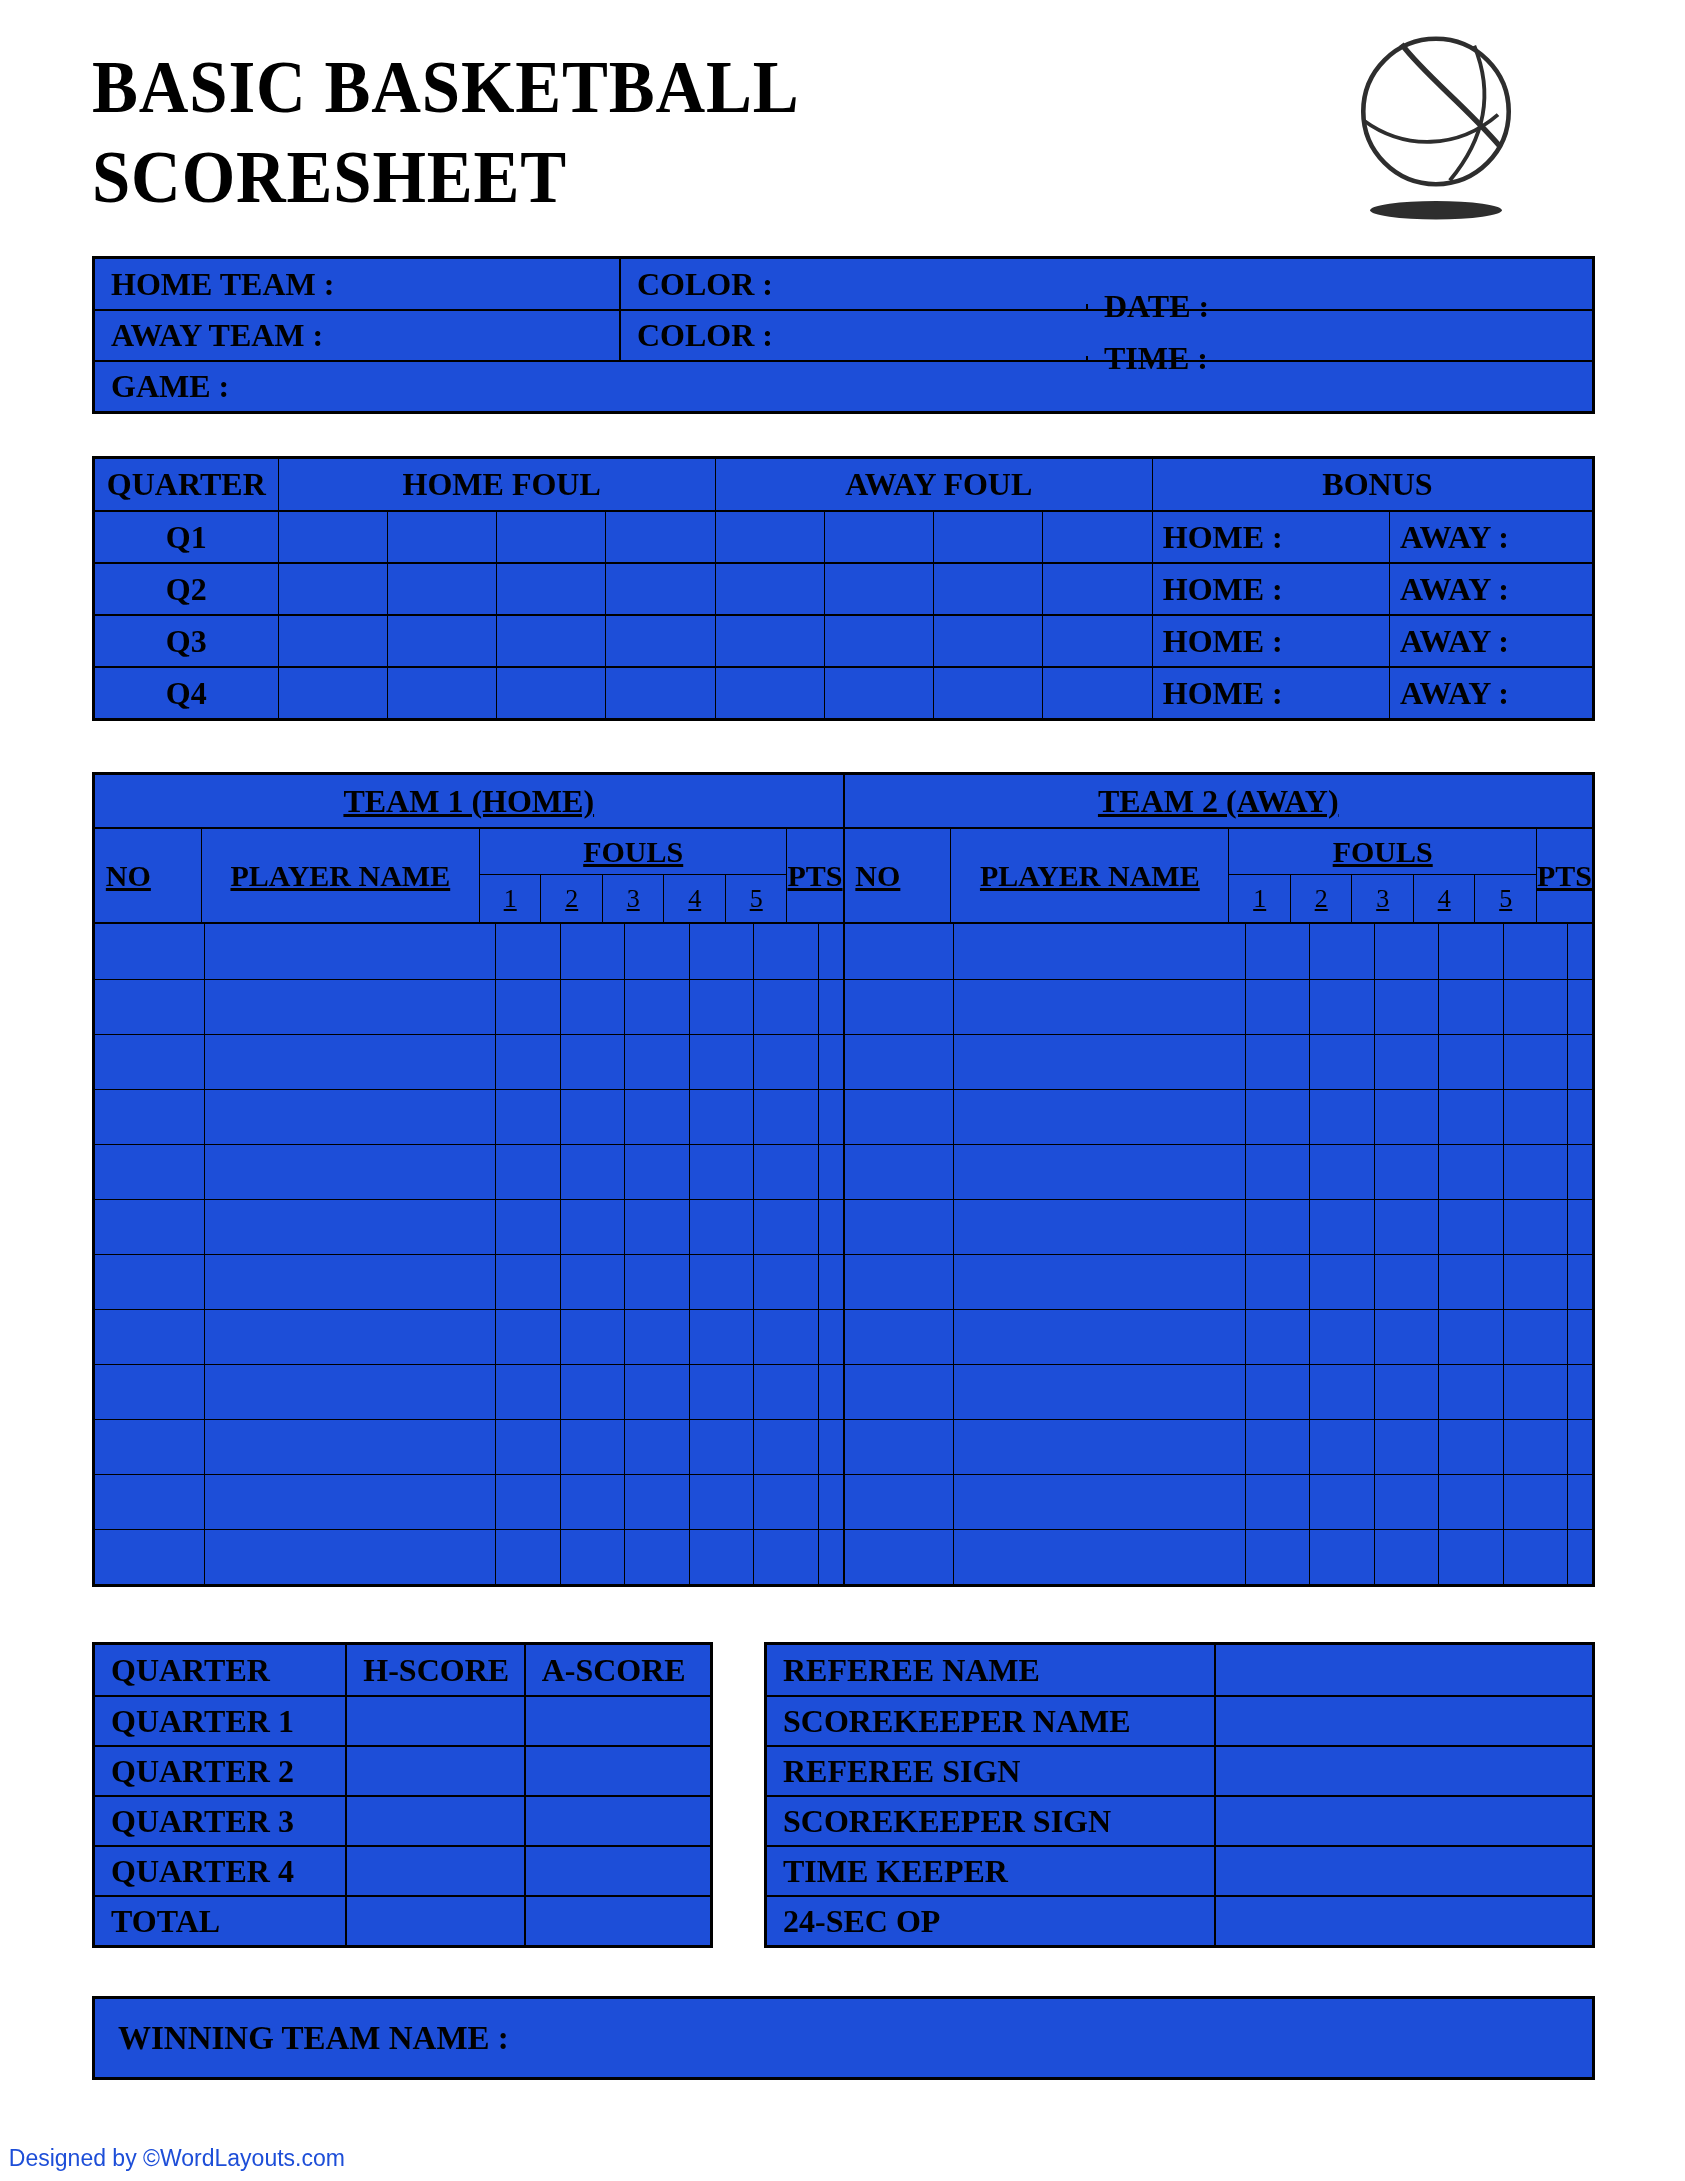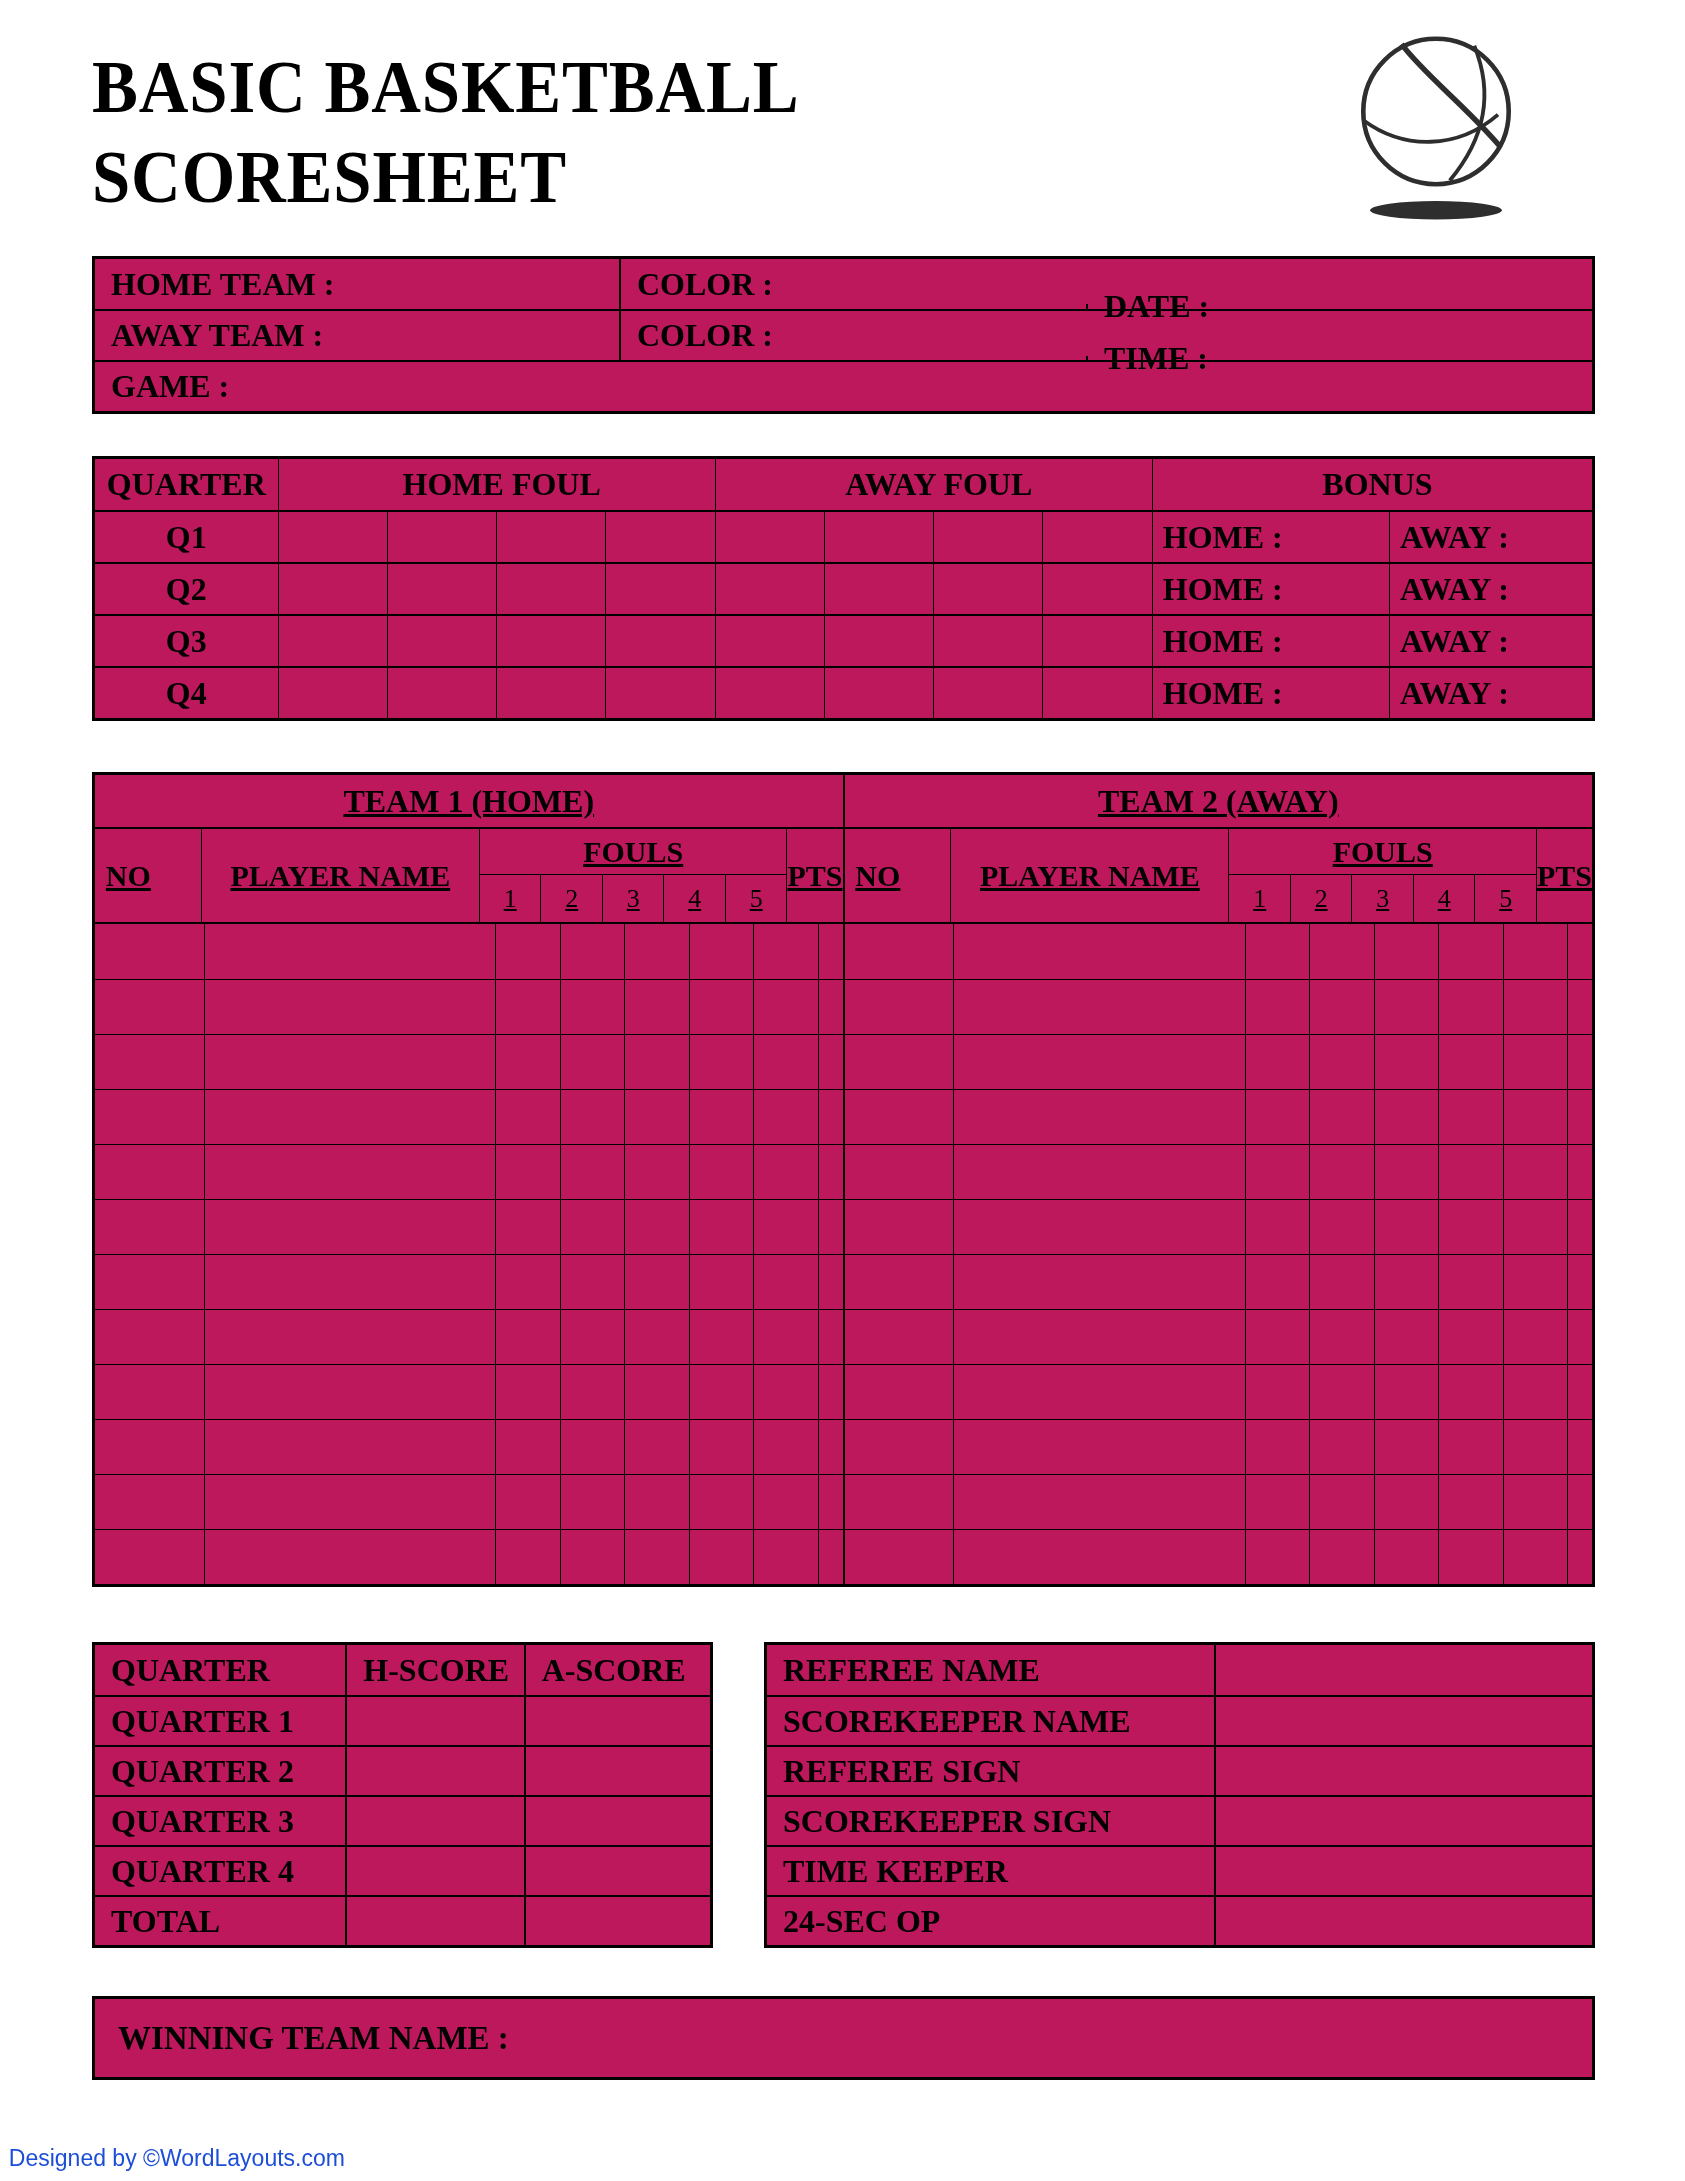--- a/index.html
+++ b/index.html
@@ -14,21 +14,21 @@
     position:absolute; left:92px; top:42px;
     font-size:74px; line-height:90px; font-weight:700;
     letter-spacing:0.9px; transform:scaleX(.93); transform-origin:left top;
   }
   .title span { display:block; }
 
   
   .ball { position:absolute; left:1359px; top:35px; }
 
   
-  .tbl { position:absolute; border:3.5px solid #000; background:#be185d; }
+  .tbl { position:absolute; border:3.5px solid #000; background:#1d4ed8; }
   .row { display:flex; width:100%; }
   .row + .row { border-top:2.6px solid #000; }
   .cell {
     display:flex; align-items:center; padding-left:16px;
     font-weight:700; font-size:32px; flex:0 0 auto; min-width:0;
   }
   .cell + .cell { border-left:2.6px solid #000; }
   .ctr { justify-content:center; padding-left:0; }
 
   

